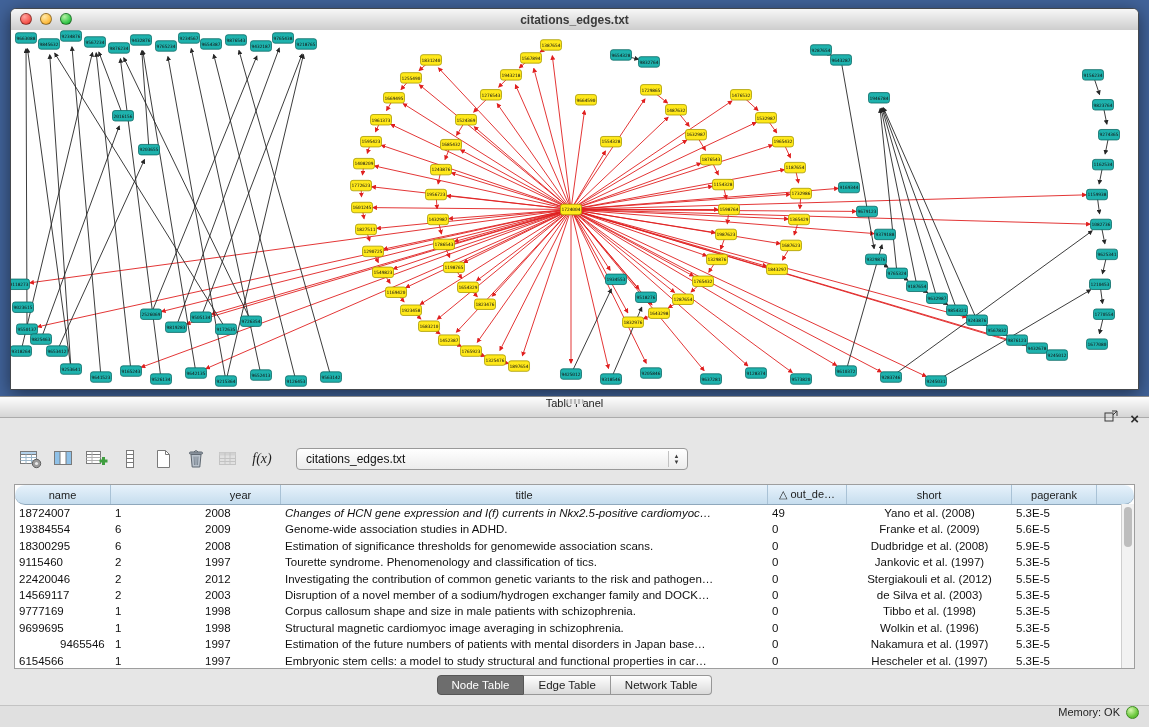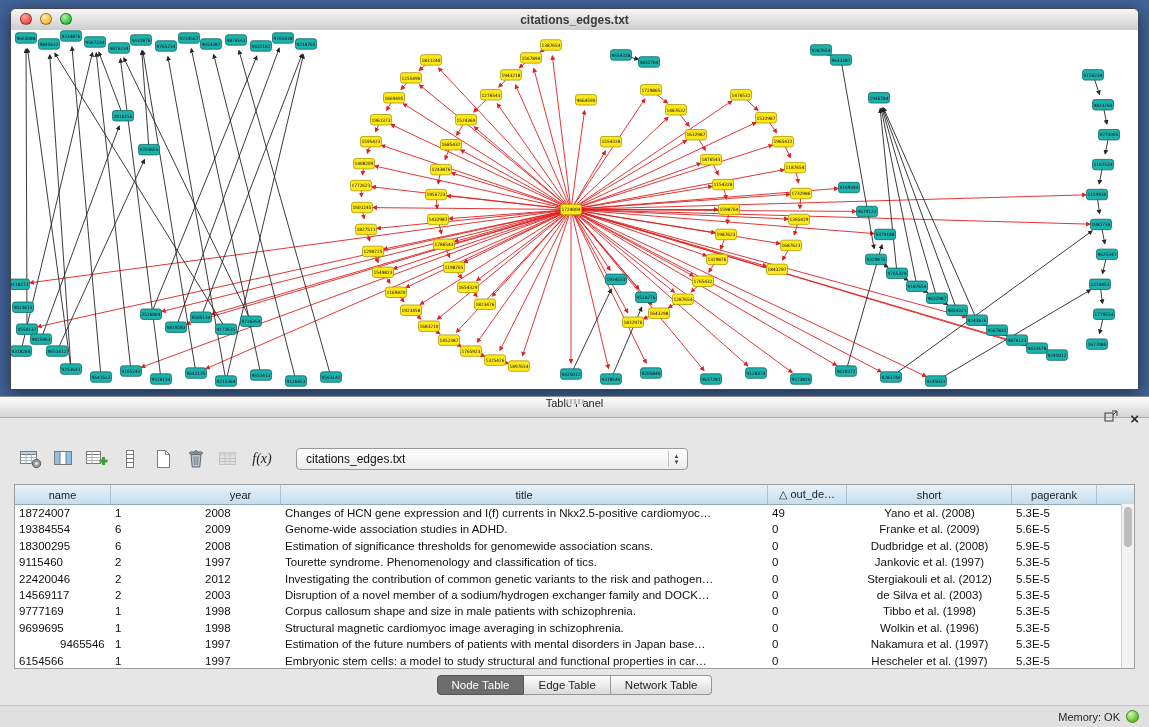--- a/index.html
+++ b/index.html
@@ -52,21 +52,21 @@
   }
   .stepper{
     position:absolute;right:3px;top:2px;bottom:2px;width:15px;border-left:1px solid #c2c2c2;
     display:flex;flex-direction:column;align-items:center;justify-content:center;
     font-size:6px;line-height:6px;color:#3c3c3c;
   }
   .table-wrap{
     position:absolute;left:14px;right:14px;top:88px;height:185px;background:#fff;
     border:1px solid #9e9e9e;box-sizing:border-box;display:flex;flex-direction:column;
   }
-  .thead{display:flex;height:19px;flex:none;background:linear-gradient(#e7f2fb,#c6ddee);border-bottom:1px solid #8fa8bc;}
+  .thead{display:flex;height:19px;flex:none;background:linear-gradient(#e7f2fb,#c6ddee);border-bottom:1px solid #8fa8bc;border-radius:10px;}
   .th{
     font-size:11px;color:#1c1c1c;display:flex;align-items:center;justify-content:center;
     border-right:1px solid #a9c2d6;box-sizing:border-box;flex:none;overflow:hidden;white-space:nowrap;
   }
   .th.fill{flex:1;border-right:none;}
   .tbody{flex:1;position:relative;overflow:hidden;background:#fff;}
   .tr{display:flex;height:16.4px;}
   .td{
     font-size:11.5px;color:#101010;line-height:16.4px;padding:0 4px;box-sizing:border-box;
     white-space:nowrap;overflow:hidden;flex:none;
@@ -81,21 +81,21 @@
   .tab{
     height:20px;box-sizing:border-box;padding:0 14px;display:flex;align-items:center;
     font-size:11.5px;color:#1d1d1d;background:linear-gradient(#fefefe,#dadada);
     border:1px solid #979797;border-left:none;cursor:default;
   }
   .tab:first-child{border-left:1px solid #979797;border-radius:4px 0 0 4px;}
   .tab:last-child{border-radius:0 4px 4px 0;}
   .tab.active{background:#6d6d6d;color:#fff;border-color:#565656;}
   .status-bar{
     position:absolute;left:0;bottom:0;width:1149px;height:22px;background:#e0e0e0;
-    border-top:1px solid #c3c3c3;display:flex;align-items:center;justify-content:flex-end;
+    border-top:1px solid #c3c3c3;display:flex;align-items:flex-start;justify-content:flex-end;
     gap:6px;padding:0 10px;box-sizing:border-box;
   }
   .status-label{font-size:11px;color:#1f1f1f;}
   .mem-dot{width:11px;height:11px;border-radius:50%;border:1px solid #3c8a20;
     background:radial-gradient(circle at 35% 28%,#d7f7b0,#6cc93e 60%,#47a426);}
 </style>
 </head>
 <body>
 
 <div class="desktop">
@@ -921,21 +921,21 @@
         <div class="th" style="width: 79px;">△ out_de…</div>
         <div class="th" style="width: 165px;">short</div>
         <div class="th" style="width: 85px;">pagerank</div>
         <div class="th fill"></div>
       </div>
     <div class="tbody" id="tbody">
         <div class="tr">
           <div class="td" style="width: 96px;">18724007</div>
           <div class="td" style="width: 90px;">1</div>
           <div class="td" style="width: 80px;">2008</div>
-          <div class="td" style="width: 487px;">Changes of HCN gene expression and I(f) currents in Nkx2.5-positive cardiomyoc…</div>
+          <div class="td" style="width: 487px; font-style: italic;">Changes of HCN gene expression and I(f) currents in Nkx2.5-positive cardiomyoc…</div>
           <div class="td" style="width: 79px;">49</div>
           <div class="td center" style="width: 165px;">Yano et al. (2008)</div>
           <div class="td" style="width: 85px;">5.3E-5</div>
           <div class="td fill"></div>
         </div>
         <div class="tr">
           <div class="td" style="width: 96px;">19384554</div>
           <div class="td" style="width: 90px;">6</div>
           <div class="td" style="width: 80px;">2009</div>
           <div class="td" style="width: 487px;">Genome-wide association studies in ADHD.</div>

